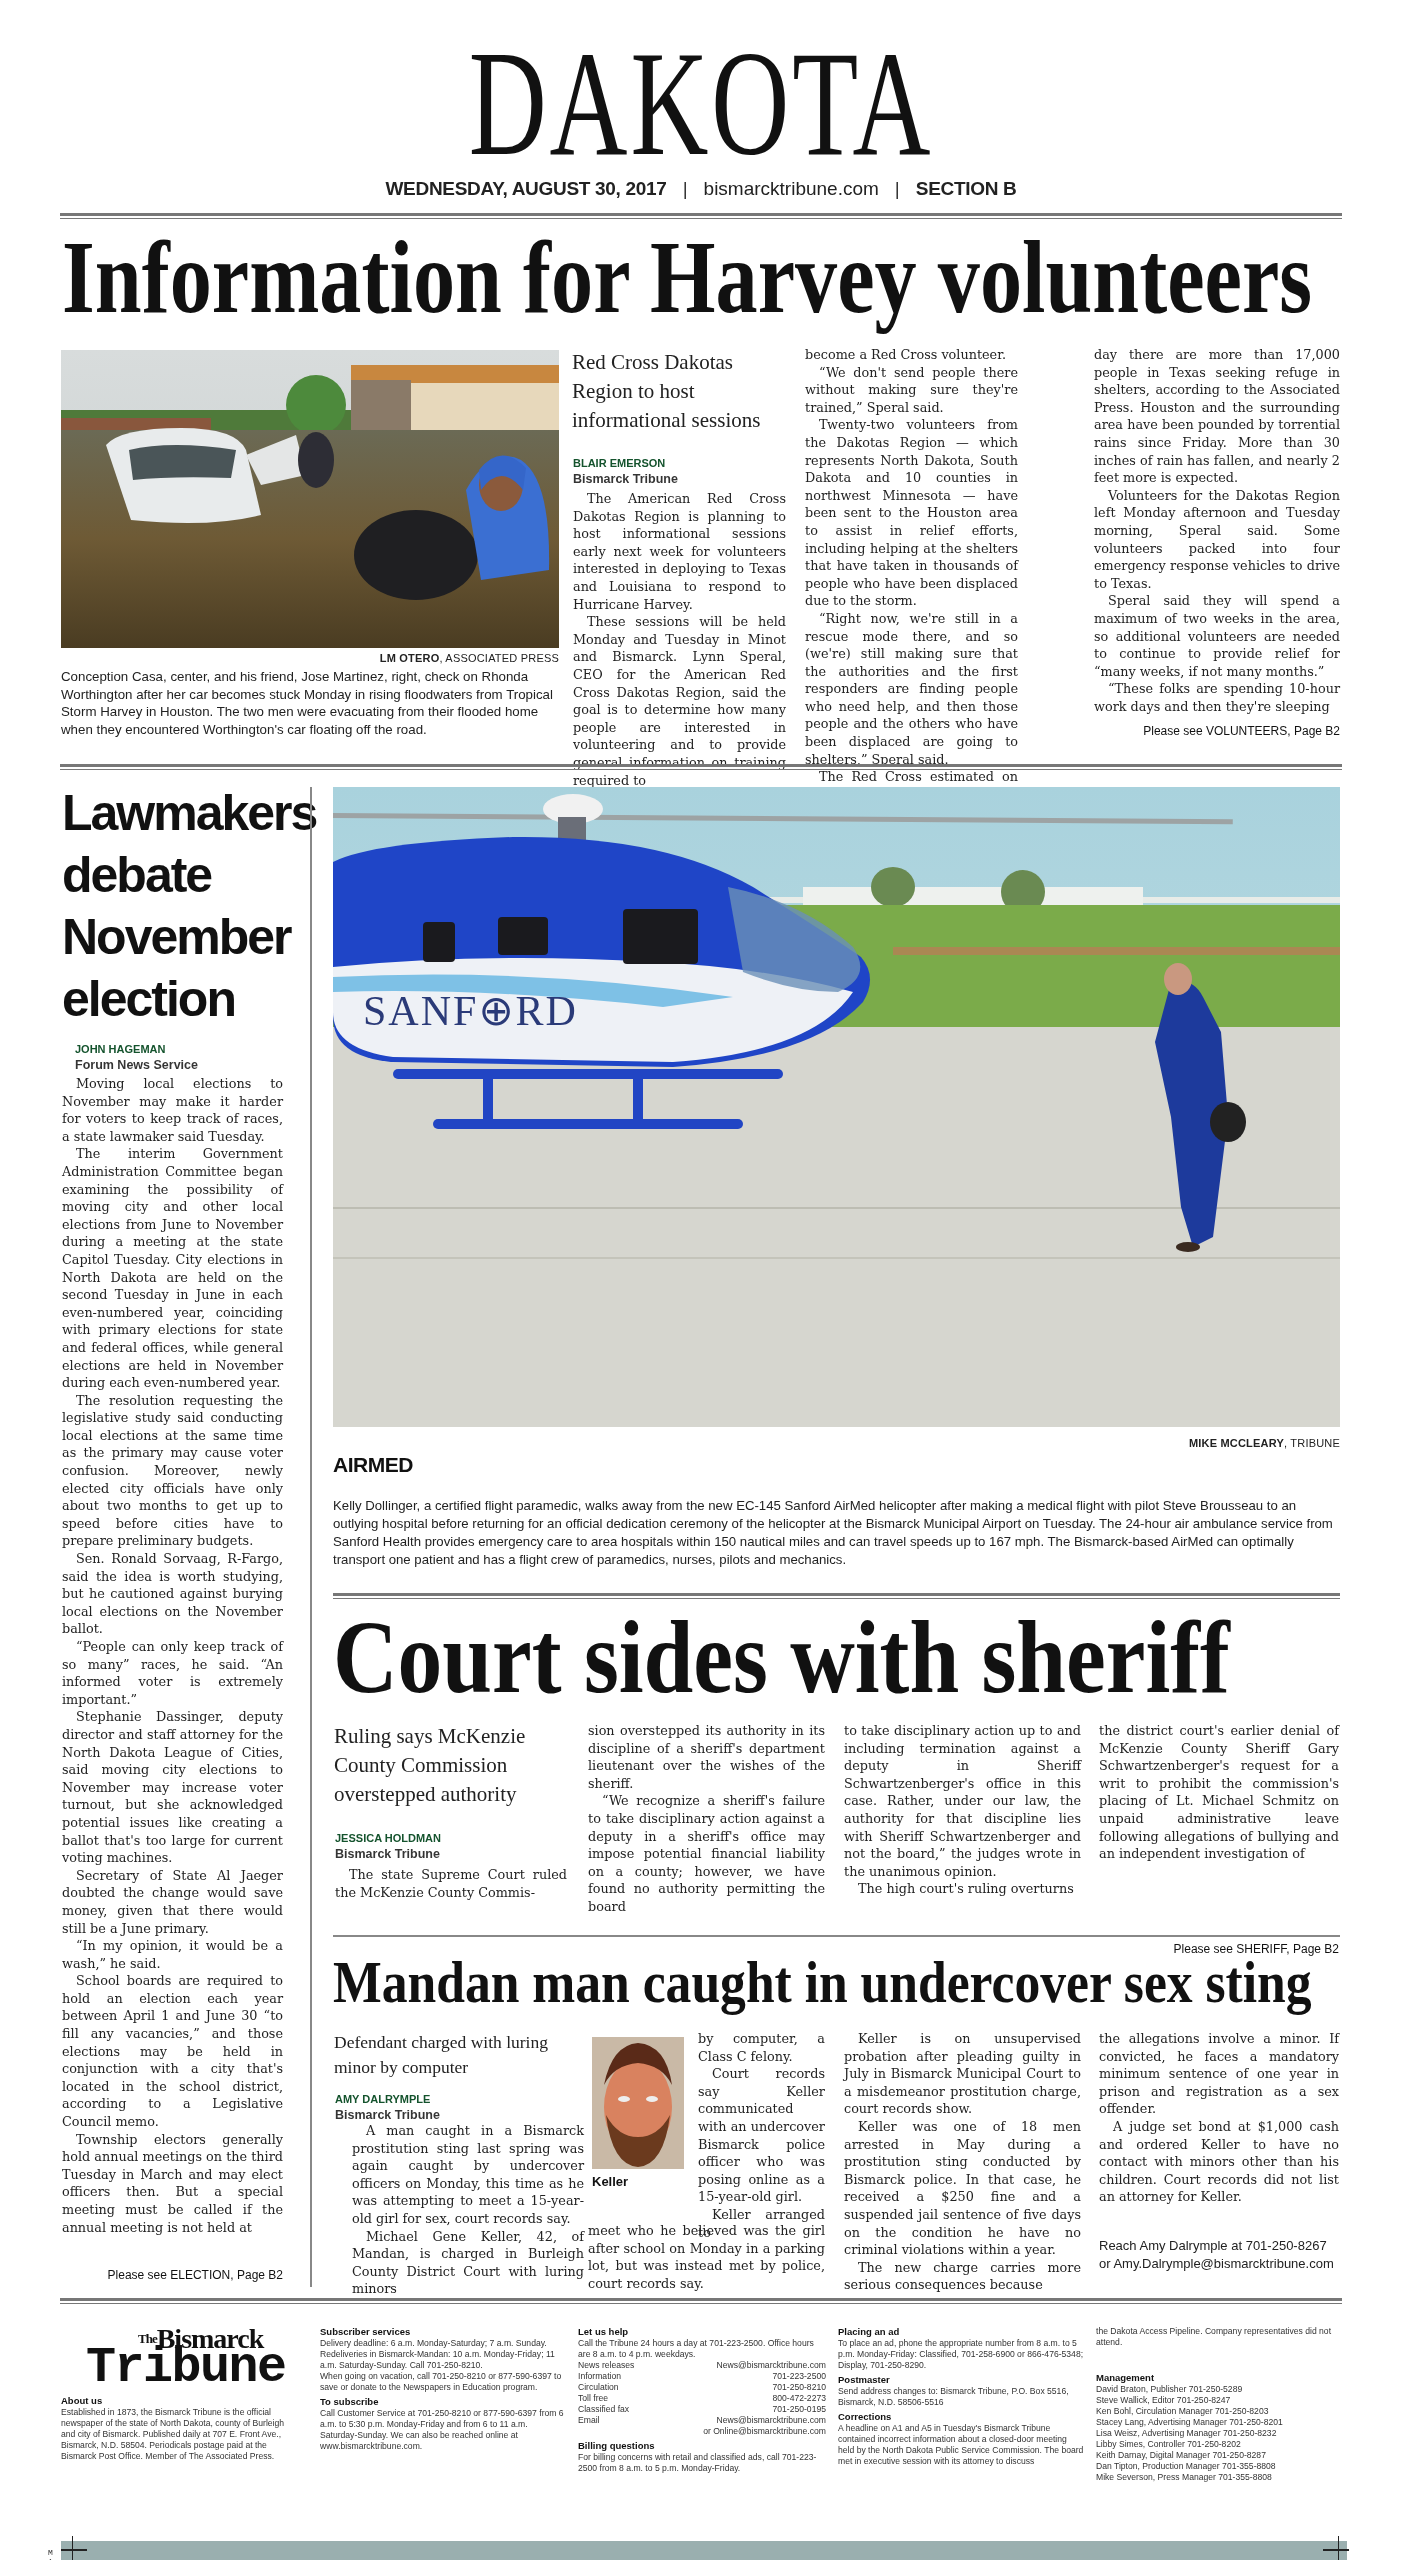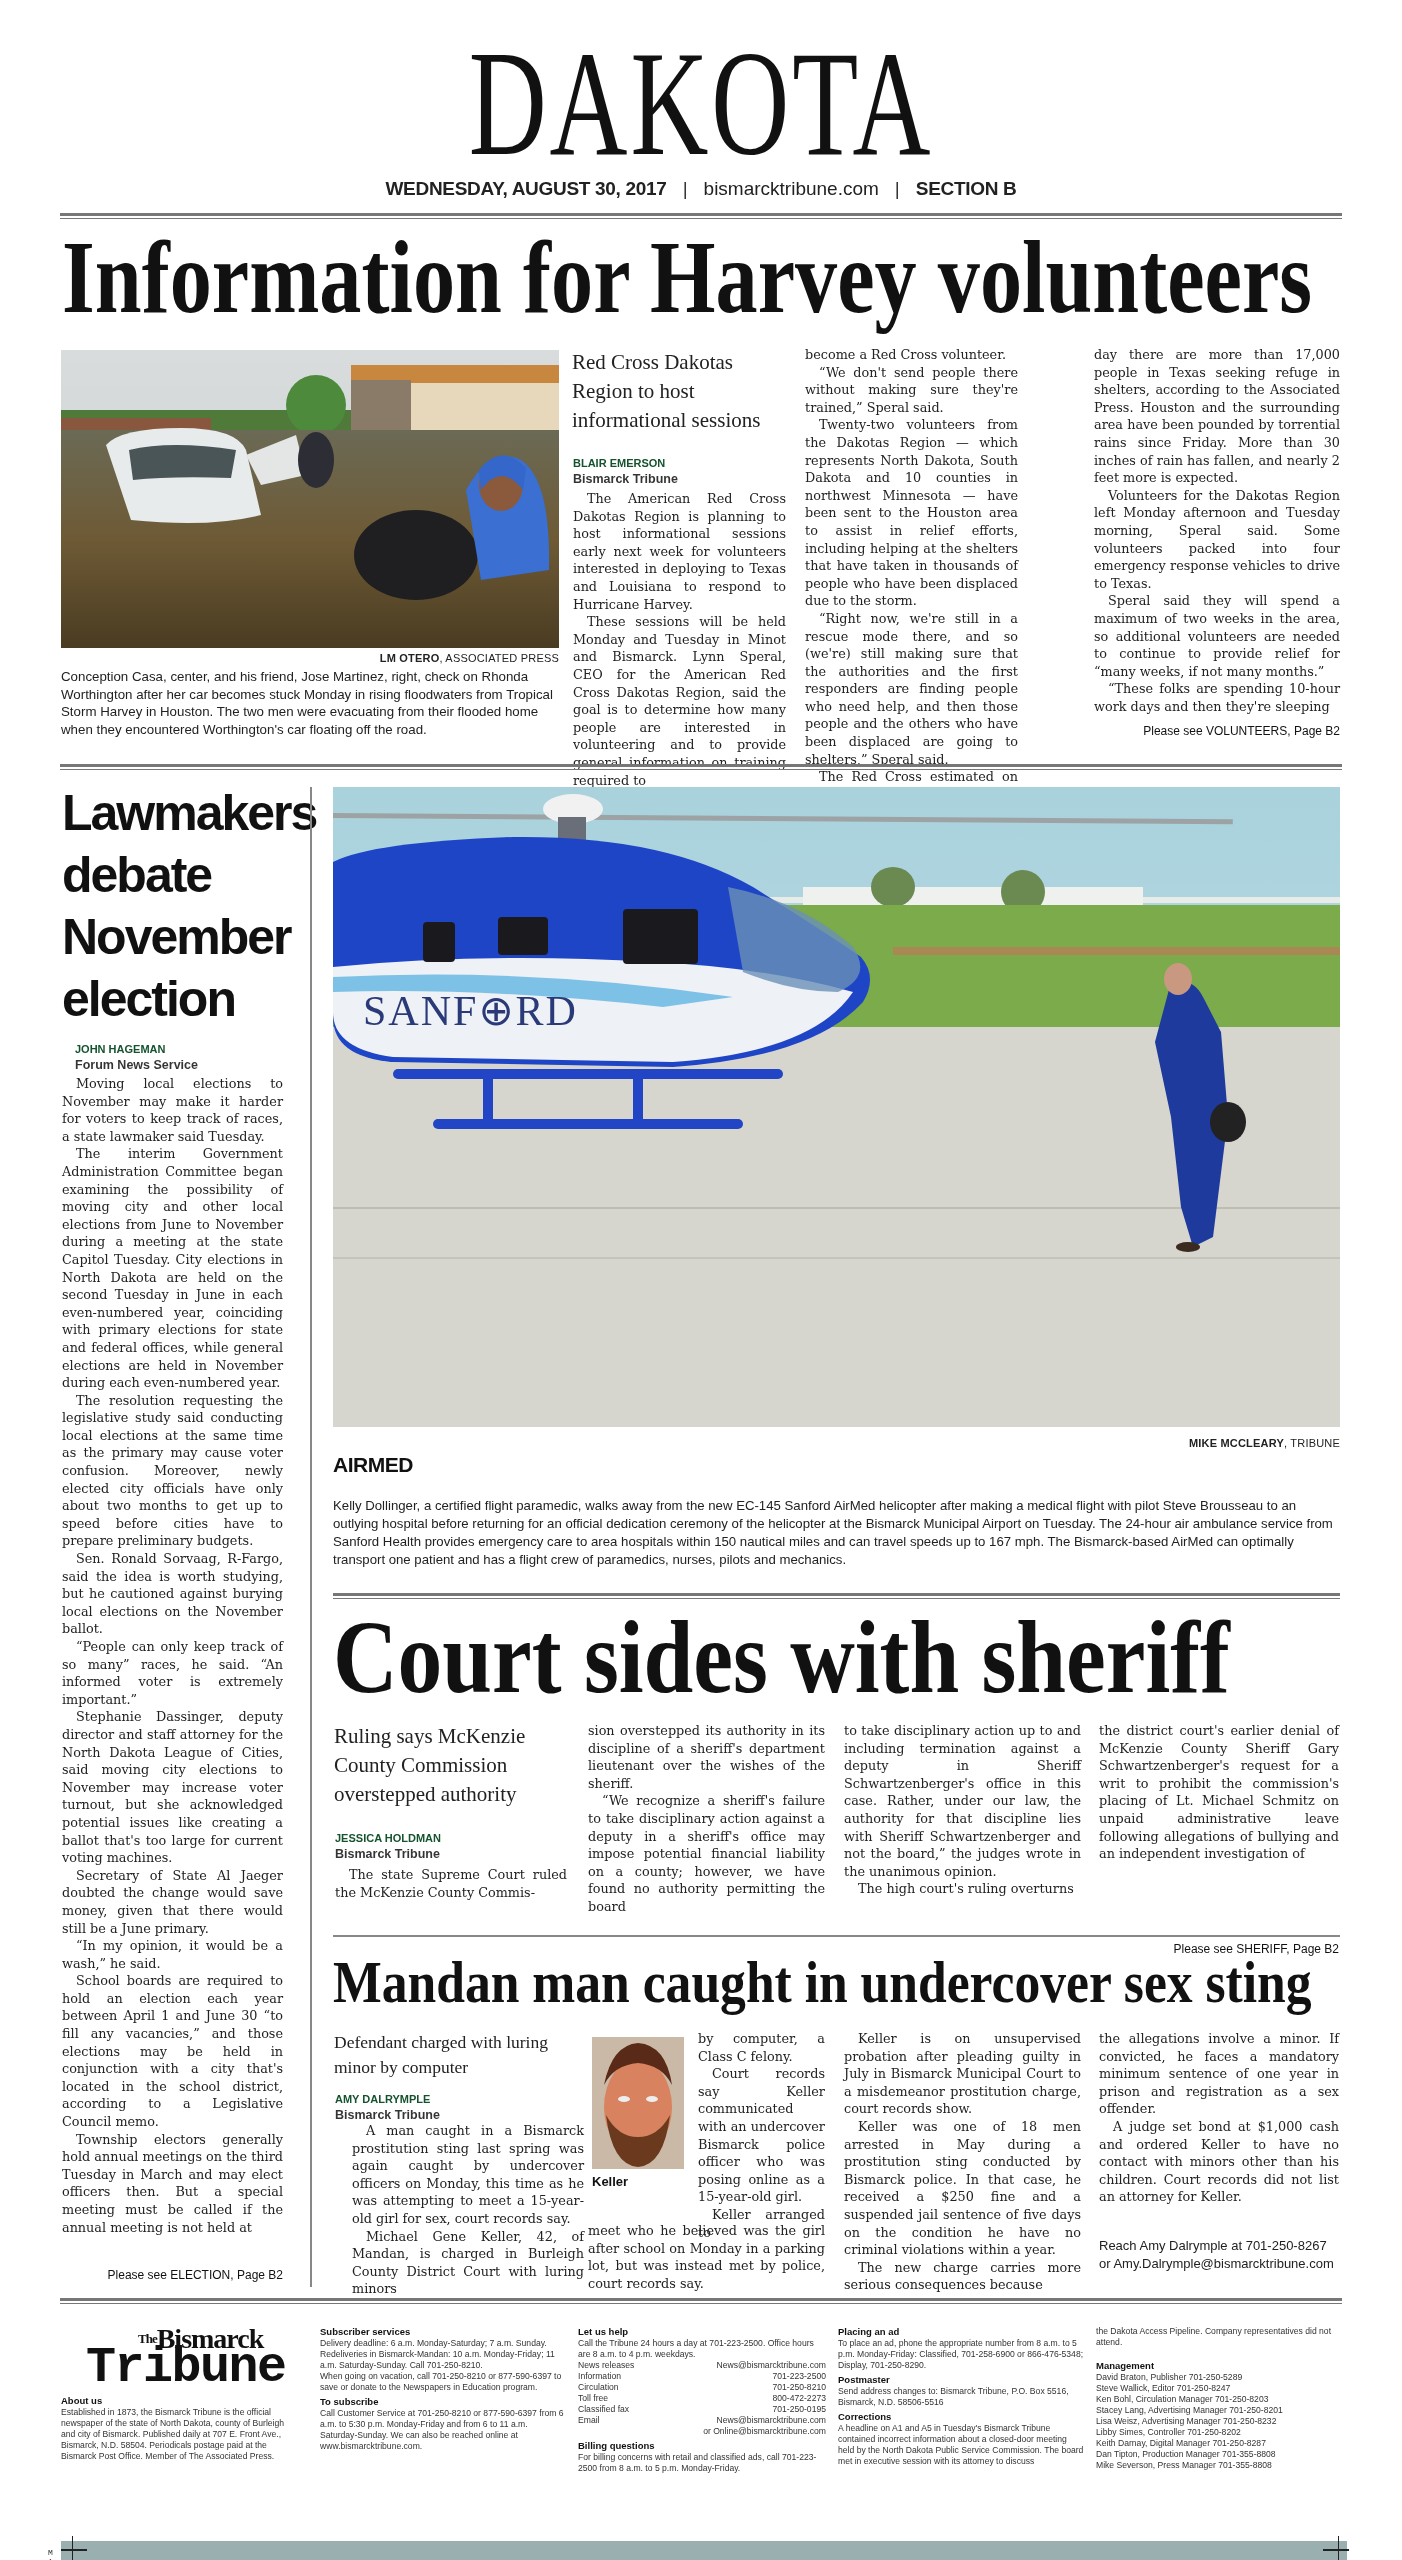--- a/index.html
+++ b/index.html
@@ -298,21 +298,21 @@
   <div class="foot-h">Placing an ad</div>
   <div class="foot-t">To place an ad, phone the appropriate number from 8 a.m. to 5 p.m. Monday-Friday: Classified, 701-258-6900 or 866-476-5348; Display, 701-250-8290.</div>
   <div class="foot-h" style="margin-top:3px;">Postmaster</div>
   <div class="foot-t">Send address changes to: Bismarck Tribune, P.O. Box 5516, Bismarck, N.D. 58506-5516</div>
   <div class="foot-h" style="margin-top:3px;">Corrections</div>
   <div class="foot-t">A headline on A1 and A5 in Tuesday's Bismarck Tribune contained incorrect information about a closed-door meeting held by the North Dakota Public Service Commission. The board met in executive session with its attorney to discuss</div>
 </div>
 
 <div class="abs" style="left:1096px; top:2326px; width:245px;">
   <div class="foot-t">the Dakota Access Pipeline. Company representatives did not attend.</div>
-  <div class="foot-h" style="margin-top:12px;">Management</div>
+  <div class="foot-h" style="margin-top:24px;">Management</div>
   <div id="management-list">
       <div class="foot-t">David Braton, Publisher 701-250-5289</div>
       <div class="foot-t">Steve Wallick, Editor 701-250-8247</div>
       <div class="foot-t">Ken Bohl, Circulation Manager 701-250-8203</div>
       <div class="foot-t">Stacey Lang, Advertising Manager 701-250-8201</div>
       <div class="foot-t">Lisa Weisz, Advertising Manager 701-250-8232</div>
       <div class="foot-t">Libby Simes, Controller 701-250-8202</div>
       <div class="foot-t">Keith Darnay, Digital Manager 701-250-8287</div>
       <div class="foot-t">Dan Tipton, Production Manager 701-355-8808</div>
       <div class="foot-t">Mike Severson, Press Manager 701-355-8808</div>

